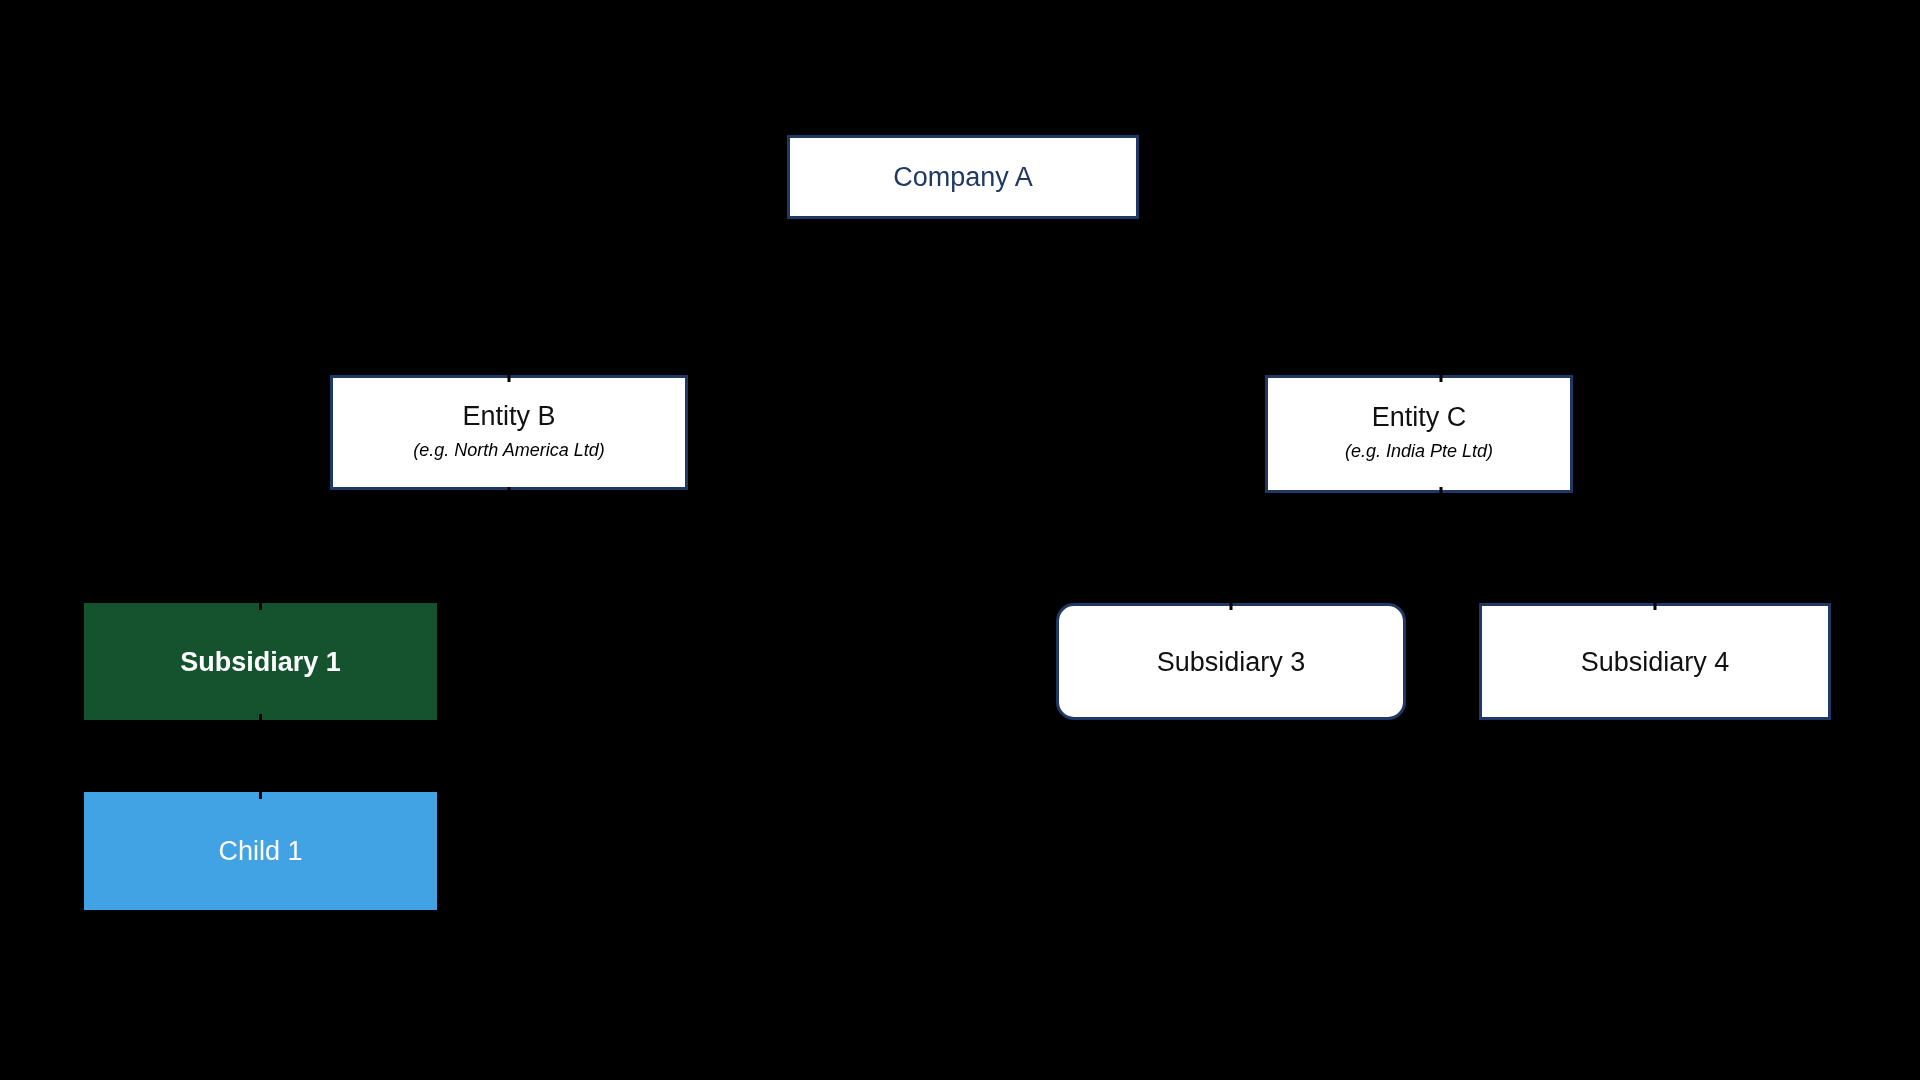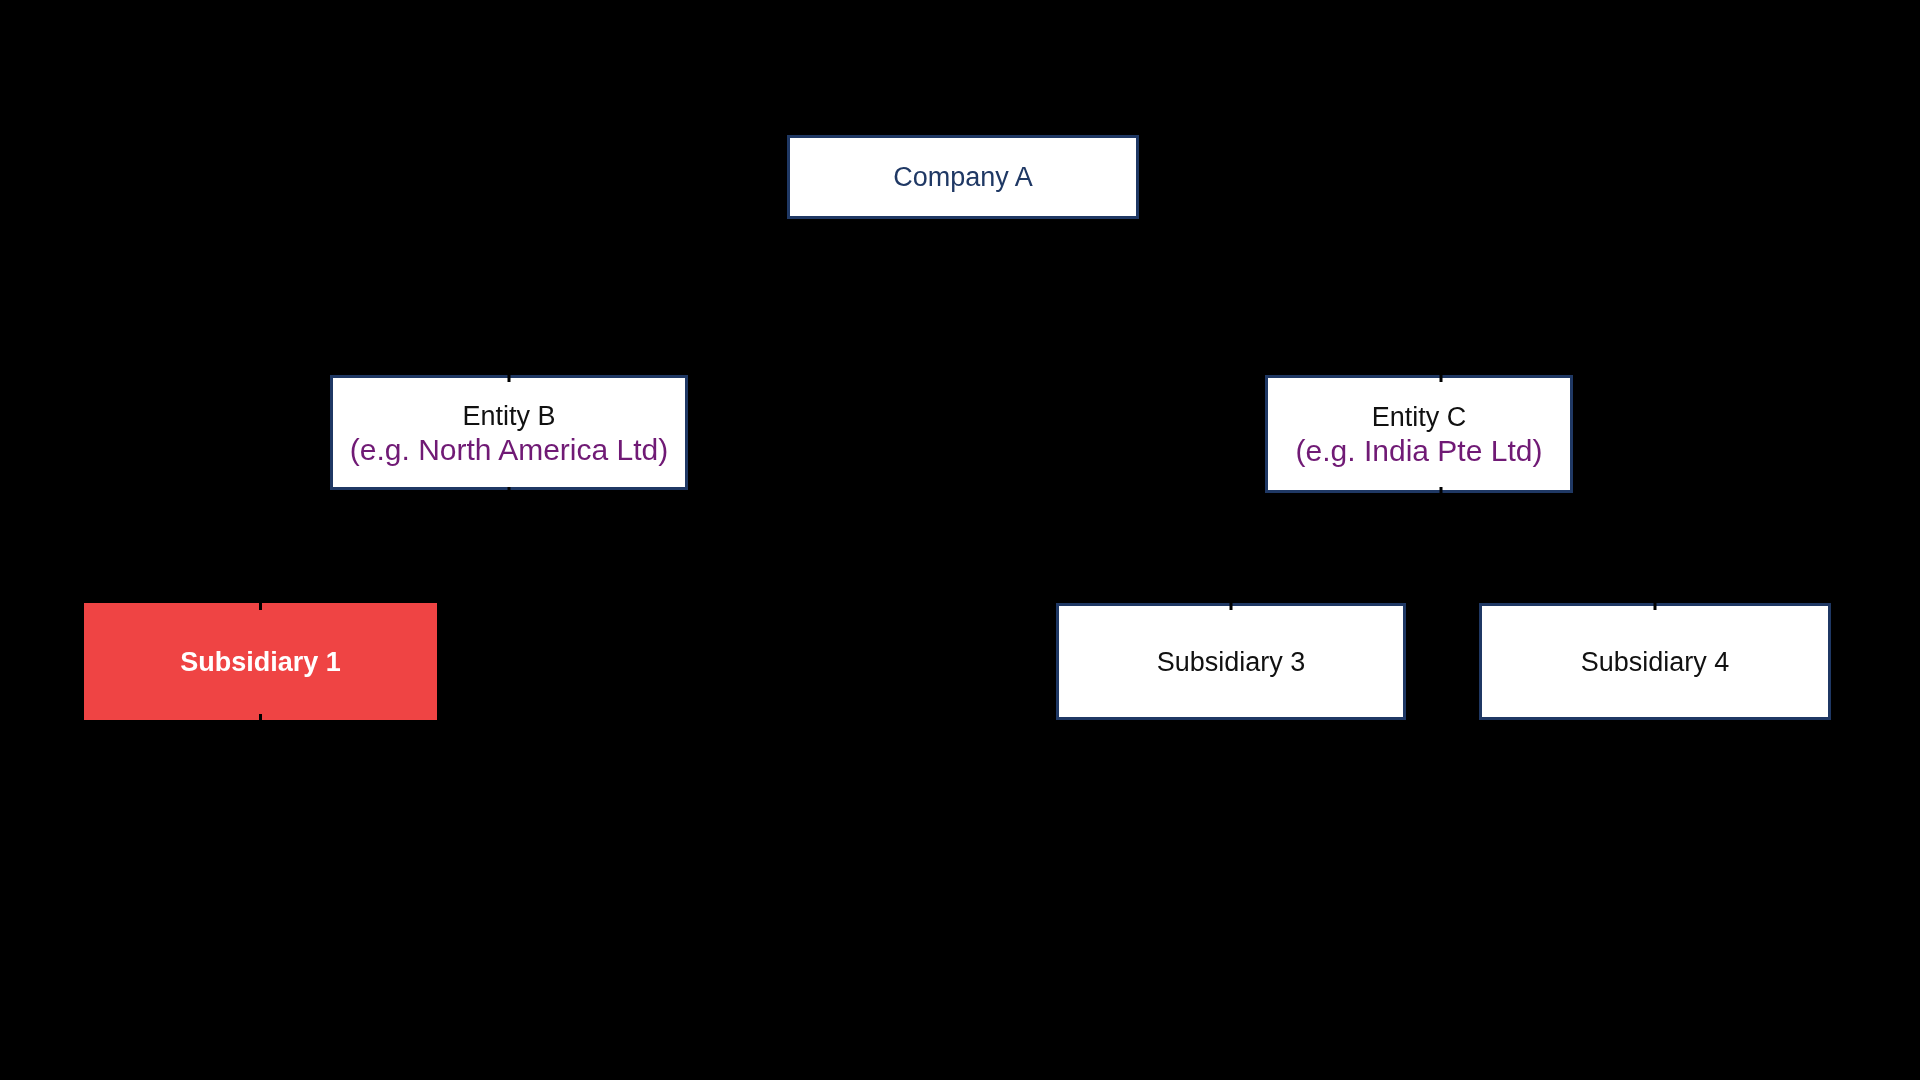--- a/index.html
+++ b/index.html
@@ -28,49 +28,50 @@
   .node.outlined {
     background: #ffffff;
     border: 3px solid #1f3864;
   }
   .node .label {
     font-size: 27px;
     line-height: 34px;
     color: #111111;
   }
   .node .sublabel {
-    font-size: 30px;
+    font-size: 18px;
     line-height: 34px;
-    color: #701a75;
+    color: #000000;
+    font-style: italic;
   }
   
   .node.root .label { color: #1f3864; }
 
   
   .node.filled-dark {
-    background: #ef4444;
+    background: #14532d;
     border: none;
   }
   .node.filled-dark .label {
     color: #ffffff;
     font-weight: bold;
   }
   .node.filled-light {
     background: #41a3e3;
     border: none;
   }
   .node.filled-light .label { color: #ffffff; }
 
   
   #node-company-a { left: 787px; top: 135px; width: 352px; height: 84px; }
   #node-entity-b  { left: 330px; top: 375px; width: 358px; height: 115px; }
   #node-entity-c  { left: 1265px; top: 375px; width: 308px; height: 118px; }
   #node-sub-1     { left: 84px;  top: 603px; width: 353px; height: 117px; }
   #node-sub-2     { left: 552px; top: 603px; width: 352px; height: 117px; }
-  #node-sub-3     { left: 1056px; top: 603px; width: 350px; height: 117px; }
+  #node-sub-3     { left: 1056px; top: 603px; width: 350px; height: 117px; border-radius: 18px; }
   #node-sub-4     { left: 1479px; top: 603px; width: 352px; height: 117px; }
   #node-child-1   { left: 84px;  top: 792px; width: 353px; height: 118px; }
 
   
   .connectors {
     position: absolute;
     left: 0; top: 0;
     width: 1920px;
     height: 1080px;
     z-index: 2;
@@ -102,20 +103,23 @@
 
 
   <div class="node outlined" id="node-sub-3">
     <span class="label">Subsidiary 3</span>
   </div>
 
   <div class="node outlined" id="node-sub-4">
     <span class="label">Subsidiary 4</span>
   </div>
 
+  <div class="node filled-light" id="node-child-1">
+    <span class="label">Child 1</span>
+  </div>
 
   <svg class="connectors" width="1920" height="1080" viewBox="0 0 1920 1080">
 
     <path d="M963,243 V310 M509,310 H1441 M509,310 V382 M1441,310 V382" stroke="#000000" stroke-width="3" fill="none"></path>
 
     <path d="M509,487 V545 M260.5,545 H728 M260.5,545 V610 M728,545 V610" stroke="#000000" stroke-width="3" fill="none"></path>
 
     <path d="M1441,487 V545 M1231,545 H1655 M1231,545 V610 M1655,545 V610" stroke="#000000" stroke-width="3" fill="none"></path>
 
     <path d="M260.5,714 V799" stroke="#000000" stroke-width="3" fill="none"></path>

